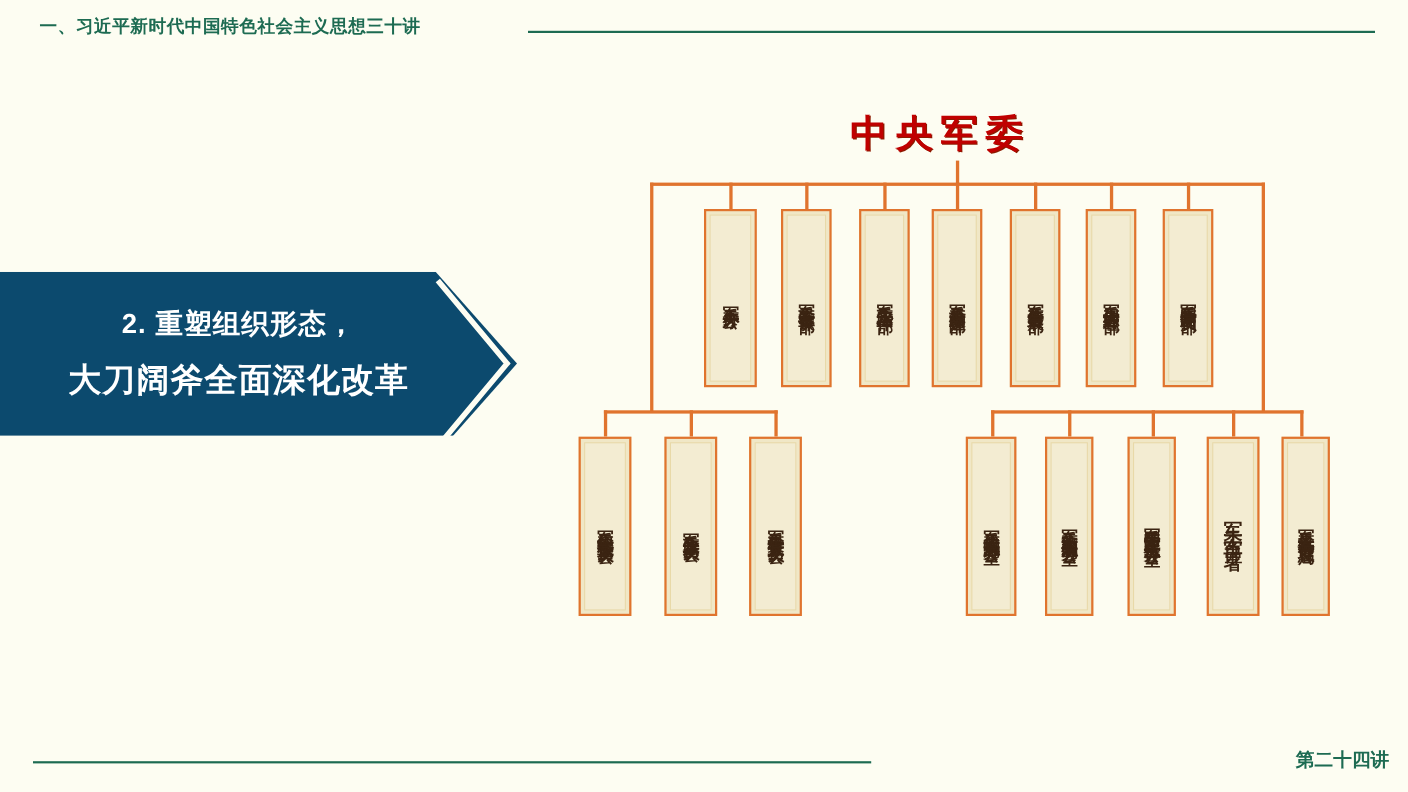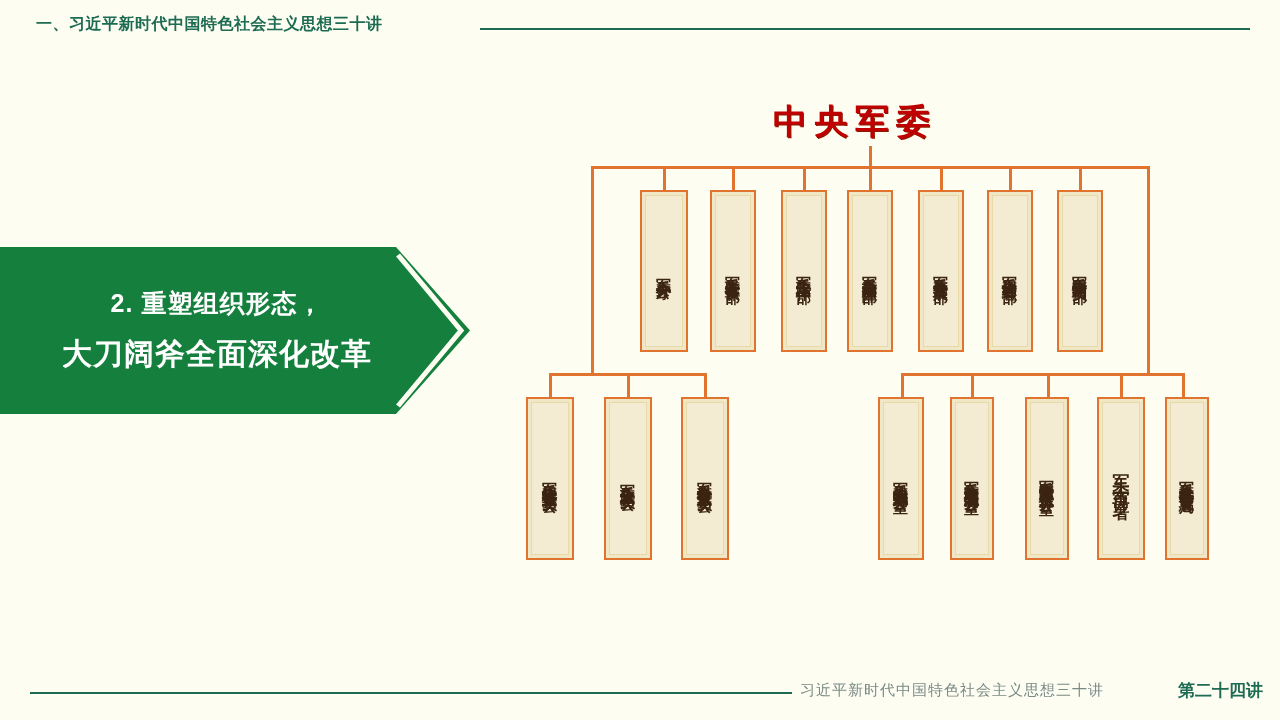--- a/index.html
+++ b/index.html
@@ -18,22 +18,22 @@
     font-size:16px;font-weight:bold;color:#1d6b52;letter-spacing:.5px;
     white-space:nowrap;
   }
   .header-rule{
     position:absolute;left:480px;top:28px;width:770px;height:2px;
     background:#1d6b52;
   }
 
   
   .banner{
-    position:absolute;left:0px;top:247px;width:470px;height:167px;
-    background:#15803d;
+    position:absolute;left:0px;top:247px;width:470px;height:149px;
+    background:#0c4a6e;
     clip-path:polygon(0 0, 396px 0, 470px 83.5px, 396px 167px, 0 167px);
     display:flex;flex-direction:column;align-items:center;justify-content:center;
     color:#ffffff;
   }
   .banner-inner-line{
     position:absolute;left:0;top:247px;width:470px;height:167px;
     pointer-events:none;
   }
   .banner-line1{
     font-size:25px;font-weight:bold;letter-spacing:1px;
@@ -219,16 +219,15 @@
     </div>
     <div class="node" style="left:1149px;top:397px;width:44px;height:163px;">
       <div class="inner">
         <span class="vtxt">军委机关事务管理总局</span>
       </div>
     </div>
 
   </div>
 
   <div class="footer-rule"></div>
-  <div class="footer-text">习近平新时代中国特色社会主义思想三十讲</div>
   <div class="footer-lecture">第二十四讲</div>
 
 </div>
 
 </body></html>

